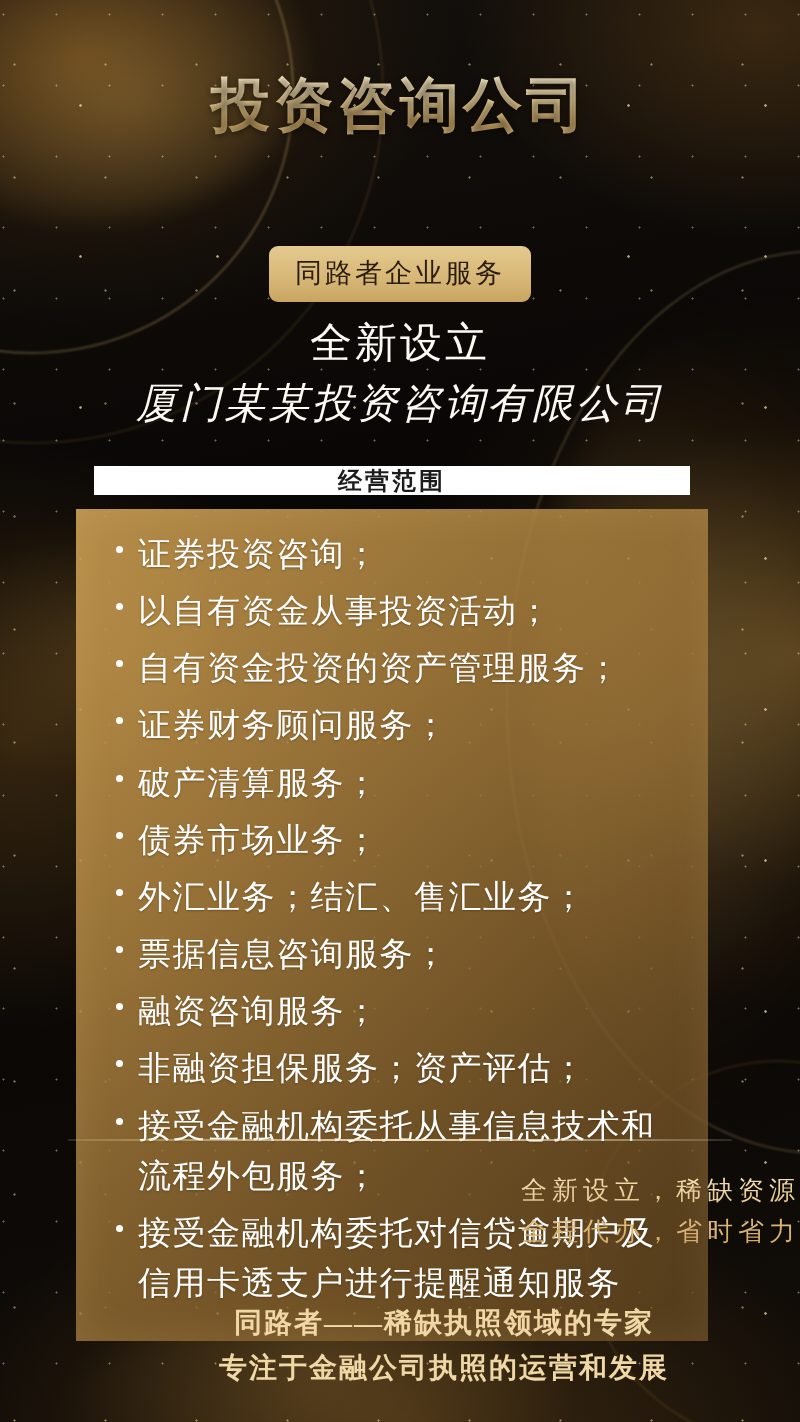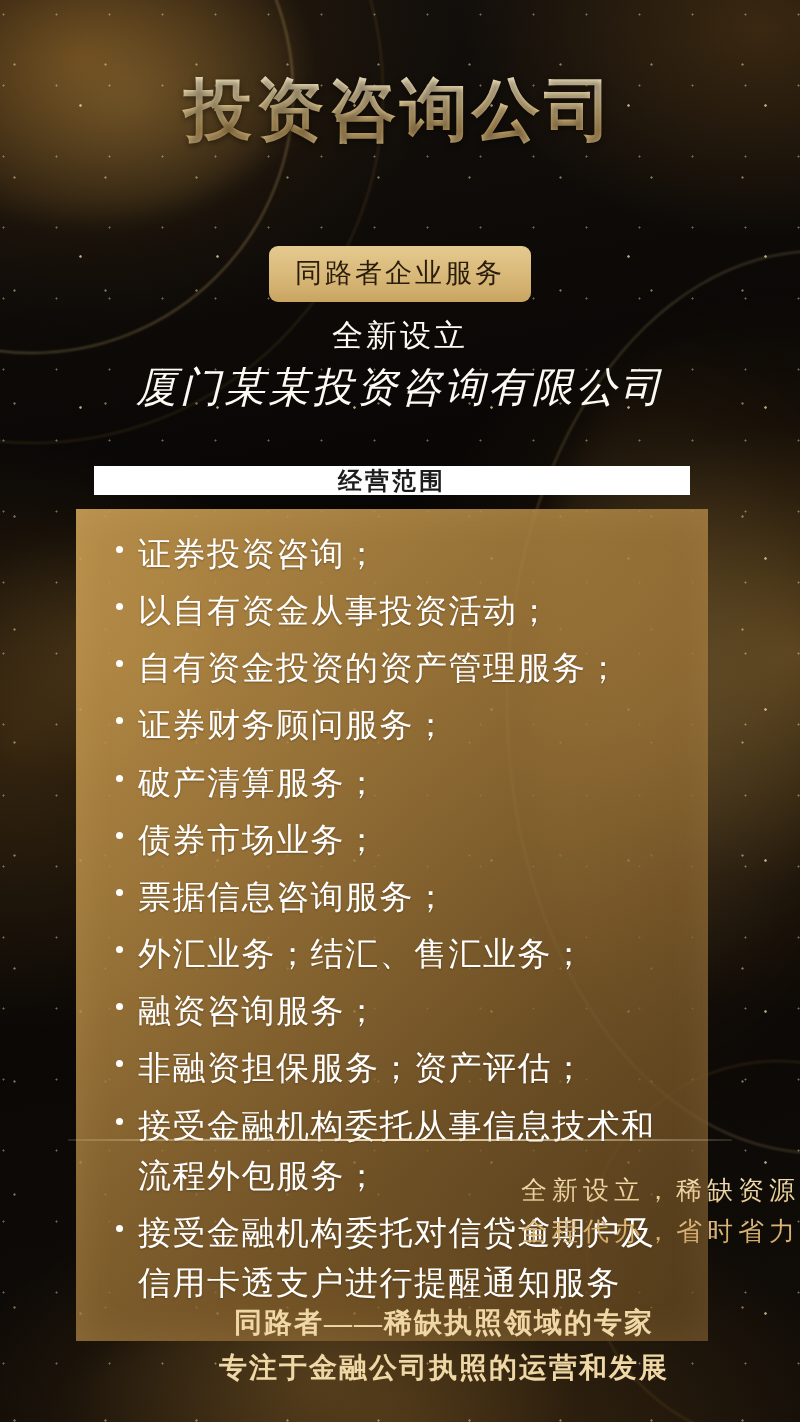--- a/index.html
+++ b/index.html
@@ -87,21 +87,21 @@
 
   
   .title {
     position: absolute;
     top: 74px;
     left: 0;
     width: 100%;
     text-align: center;
     font-family: "Liberation Serif", serif;
     font-weight: bold;
-    font-size: 68px;
+    font-size: 59px;
     letter-spacing: 4px;
     line-height: 1.08;
     color: #f2dca8;
     background: linear-gradient(180deg, #fdf0cd 0%, #efd49b 42%, #cda765 78%, #e8cb92 100%);
     -webkit-background-clip: text;
     background-clip: text;
     -webkit-text-fill-color: transparent;
     text-shadow: 0 2px 6px rgba(0,0,0,0.45);
   }
 
@@ -126,21 +126,21 @@
     position: absolute;
     top: 314px;
     left: 0;
     width: 100%;
     text-align: center;
     font-family: "Liberation Serif", serif;
     color: #fdfaf3;
     letter-spacing: 3px;
     line-height: 1.42;
   }
-  .headline .l1 { font-size: 31px; display: block; }
+  .headline .l1 { font-size: 42px; display: block; }
   .headline .l2 { font-size: 41px; display: block; font-style: italic; }
 
   
   .scope-wrap {
     position: absolute;
     left: 76px;
     top: 466px;
     width: 632px;
   }
   .scope-title {
@@ -266,22 +266,22 @@
     <div class="scope-wrap">
       <div class="scope-title">经营范围</div>
       <div class="scope-body">
         <ul class="scope-list">
           <li>证券投资咨询；</li>
           <li>以自有资金从事投资活动；</li>
           <li>自有资金投资的资产管理服务；</li>
           <li>证券财务顾问服务；</li>
           <li>破产清算服务；</li>
           <li>债券市场业务；</li>
+          <li>外汇业务；结汇、售汇业务；</li>
           <li>票据信息咨询服务；</li>
-          <li>外汇业务；结汇、售汇业务；</li>
           <li>融资咨询服务；</li>
           <li>非融资担保服务；资产评估；</li>
           <li>接受金融机构委托从事信息技术和流程外包服务；</li>
           <li>接受金融机构委托对信贷逾期户及信用卡透支户进行提醒通知服务</li>
         </ul>
       </div>
     </div>
 
     <div class="divider"></div>
 

